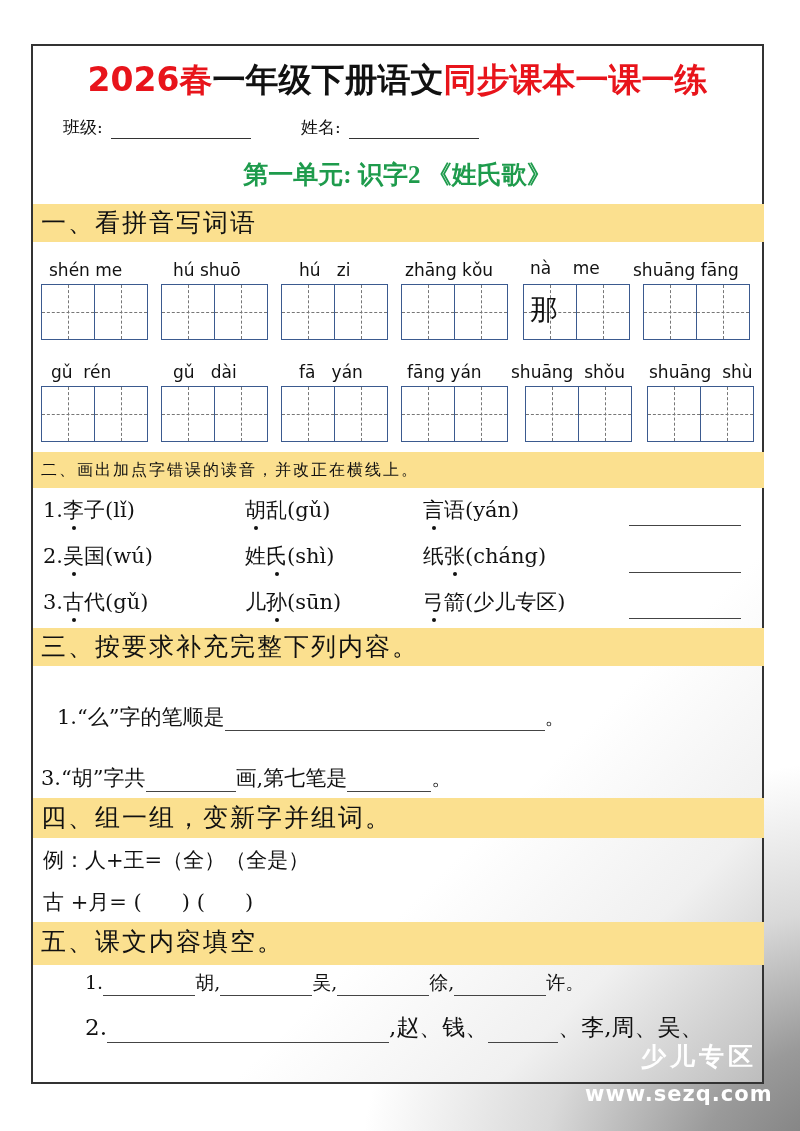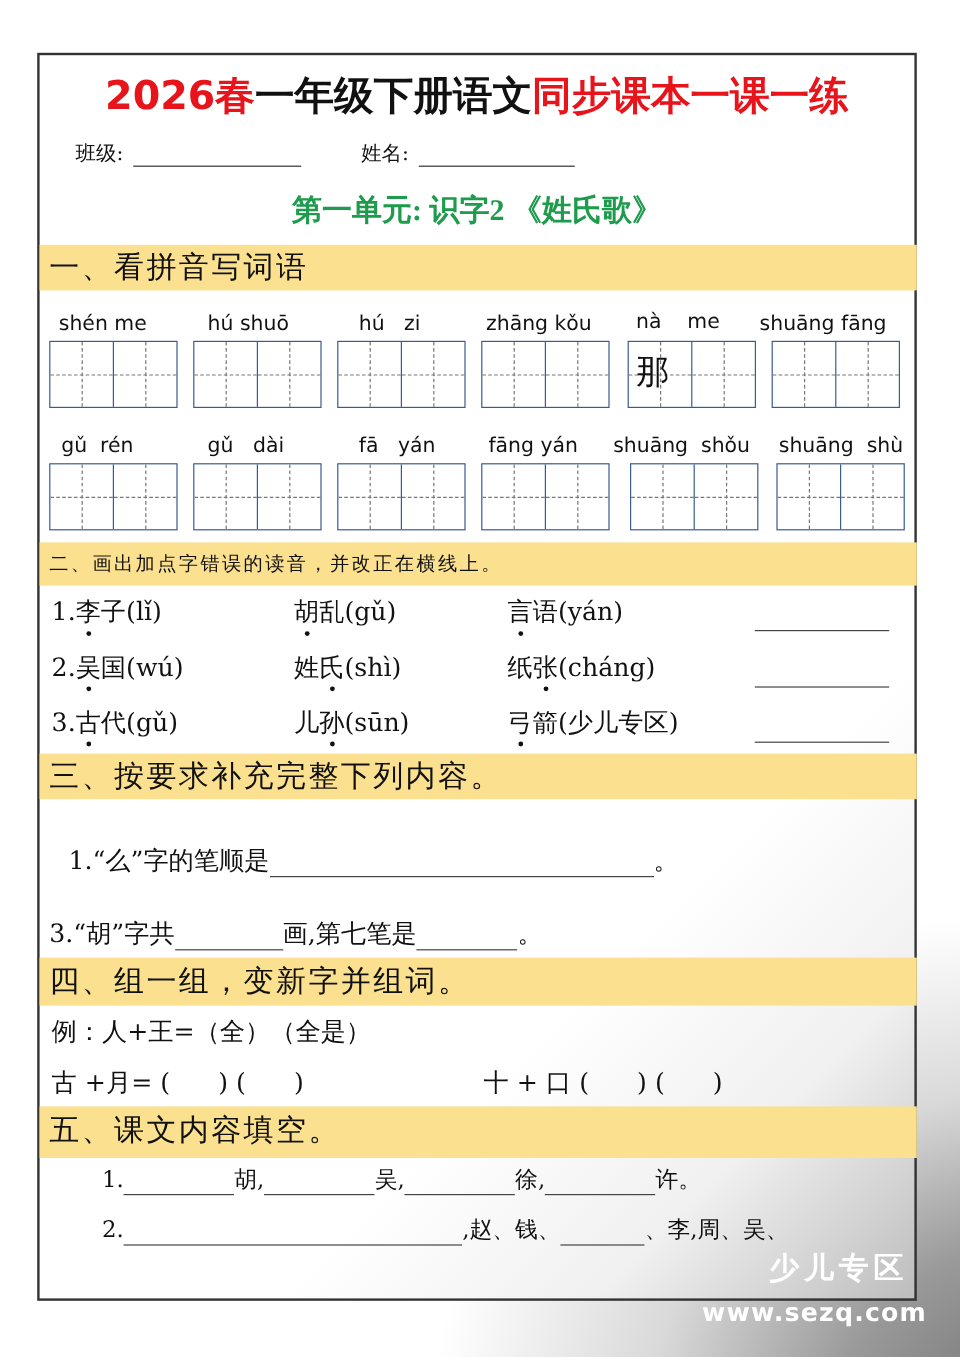--- a/index.html
+++ b/index.html
@@ -279,26 +279,25 @@
     <span>1.“么”字的笔顺是</span><span class="blank" style="width:320px;"></span><span>。</span>
   </div>
   <div class="q-line" style="left:8px; top:718px;">
     <span>3.“胡”字共</span><span class="blank" style="width:90px;"></span><span>画,第七笔是</span><span class="blank" style="width:84px;"></span><span>。</span>
   </div>
 
   <div class="section-bar" style="top:752px; height:40px; line-height:40px;">四、组一组，变新字并组词。</div>
 
   <div class="q-line" style="left:10px; top:800px;">例：人+王=（全）（全是）</div>
   <div class="q-line" style="left:10px; top:842px; white-space:pre;">古 +月= (      ) (      )</div>
-  <div class="q-line" style="left:370px; top:842px; white-space:pre;">十 + 口 (      ) (      )</div>
 
   <div class="section-bar" style="top:876px; height:43px; line-height:40px;">五、课文内容填空。</div>
 
   <div class="q-line" style="left:52px; top:924px; font-size:19px;">
     <span>1.</span><span class="blank" style="width:92px;"></span><span>胡,</span><span class="blank" style="width:92px;"></span><span>吴,</span><span class="blank" style="width:92px;"></span><span>徐,</span><span class="blank" style="width:92px;"></span><span>许。</span>
   </div>
-  <div class="q-line" style="left:52px; top:966px; font-size:19px;">
+  <div class="q-line" style="left:52px; top:966px; font-size:23px;">
     <span>2.</span><span class="blank" style="width:282px;"></span><span>,赵、钱、</span><span class="blank" style="width:70px;"></span><span>、李,周、吴、</span>
   </div>
 </div>
 
 <div class="watermark wm-cn">少儿专区</div>
 <div class="watermark wm-url">www.sezq.com</div>
 
 </body></html>

